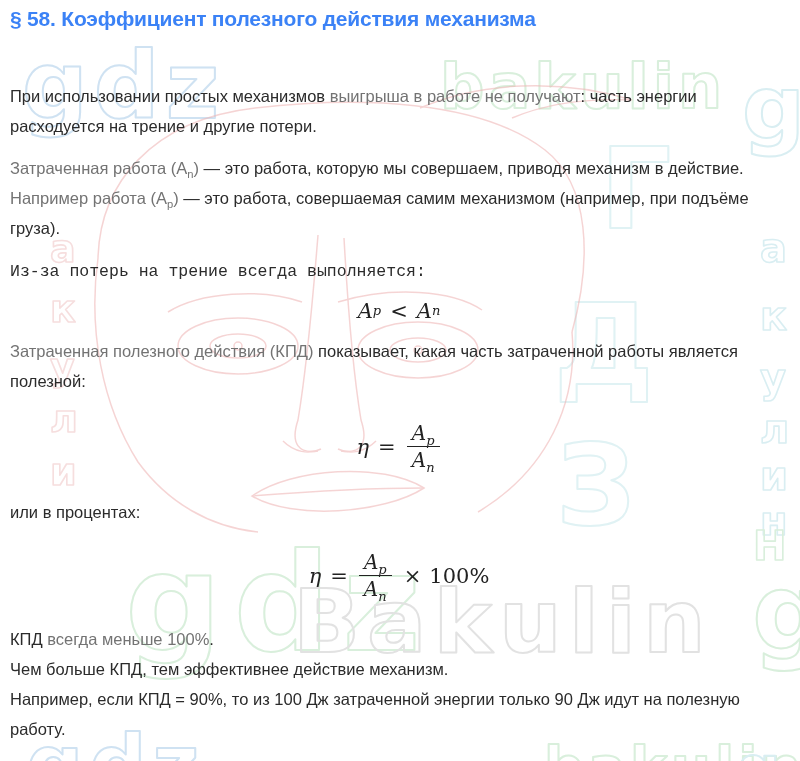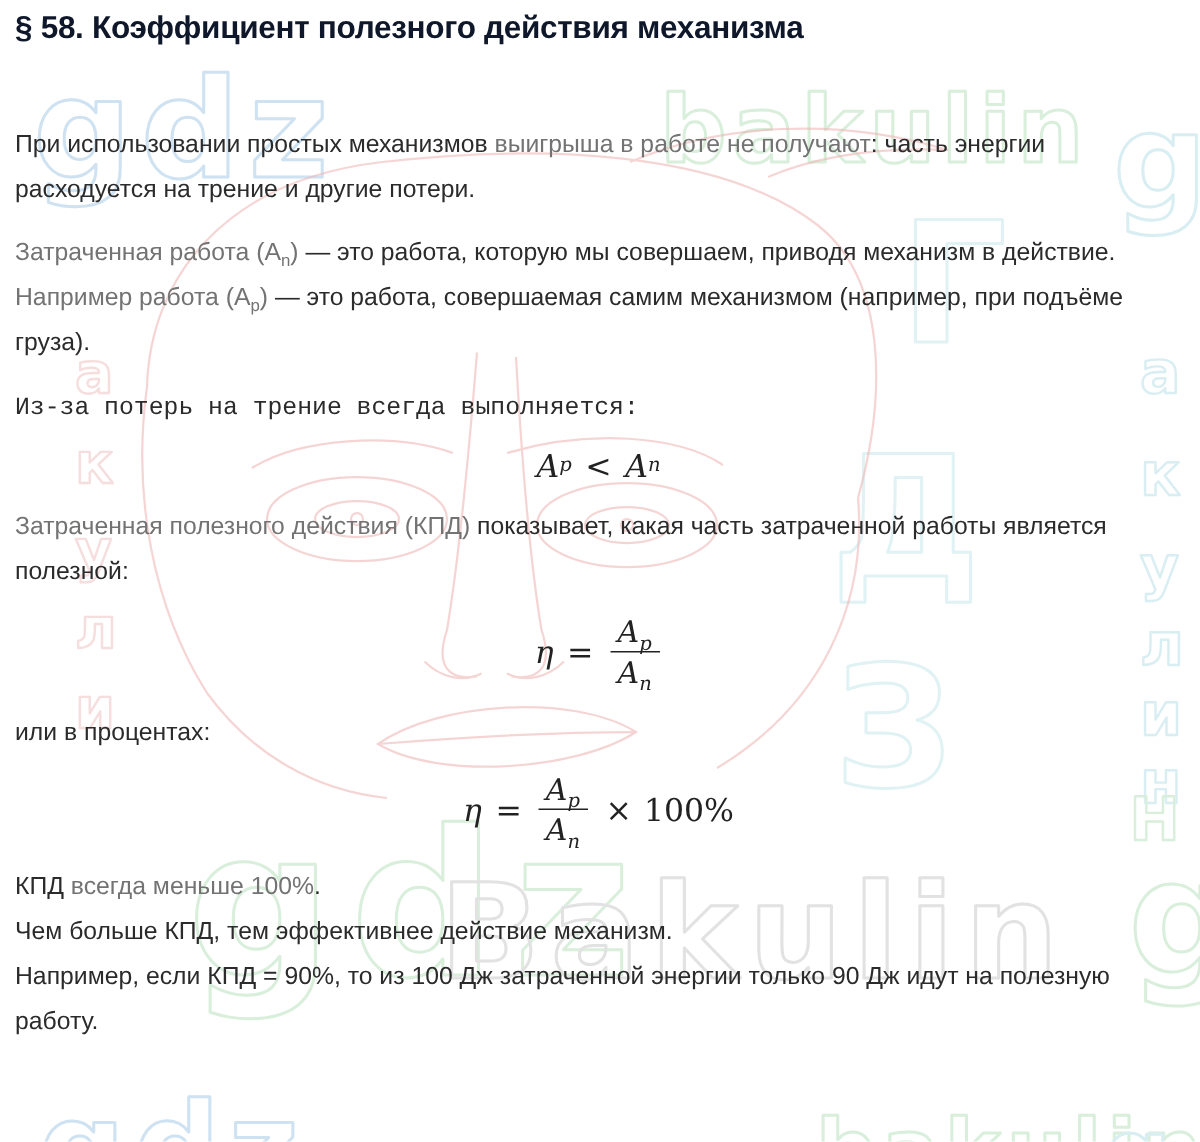--- a/index.html
+++ b/index.html
@@ -5,21 +5,21 @@
   html,body{margin:0;padding:0;}
   body{
     width:800px;height:761px;position:relative;overflow:hidden;
     background:#ffffff;
     font-family:"Liberation Sans", sans-serif;
     color:#2b2b2b;
   }
   .wm{position:absolute;left:0;top:0;z-index:0;}
   .content{position:relative;z-index:1;padding:6px 12px 0 10px;}
   h1{
-    margin:0;font-size:21px;line-height:26px;font-weight:700;color:#0f172a;
+    margin:0;font-size:21px;line-height:26px;font-weight:700;color:#3b82f6;
     letter-spacing:-0.2px;
   }
   .para{margin:0;font-size:16.5px;line-height:30px;}
   .b{font-weight:400;color:#737373;}
   .para sub{font-size:68%;line-height:0;}
   .mt-p1{margin-top:49px;}
   .mt-grp{margin-top:12px;}
   .mt-p4{margin-top:14px;font-family:Liberation Mono, monospace;}
   .mt-p5{margin-top:14px;}
   .mt-kpd{margin-top:13px;}
@@ -28,21 +28,21 @@
   .formula{
     display:flex;justify-content:center;align-items:center;
     font-family:"DejaVu Serif", serif;font-size:21px;color:#222;
   }
   .f1{margin:12px 0;}
   .f2{margin:12px 0 12px;}
   .f3{margin:10px 0;}
   .formula .it{font-style:italic;}
   .formula sub{font-style:italic;font-size:13px;line-height:0;}
   .formula .op{margin:0 9px;}
-  .frac{display:inline-flex;flex-direction:column;text-align:center;margin:0 2px;}
+  .frac{display:inline-flex;flex-direction:column;text-align:center;margin:12px 2px;}
   .frac .num,.frac .den{padding:0 5px;line-height:26px;font-size:20px;}
   .frac .den{border-top:1.4px solid #222;}
   .times{margin-left:10px;margin-right:8px;}
 </style>
 </head>
 <body>
 
 <svg class="wm" width="800" height="761" viewBox="0 0 800 761">
   <g font-family="'DejaVu Sans', sans-serif" font-weight="bold" fill="none" stroke-linejoin="round" stroke-width="2">
     <text x="22" y="118" font-size="92" letter-spacing="6" stroke="#cfe2f2">gdz</text>

